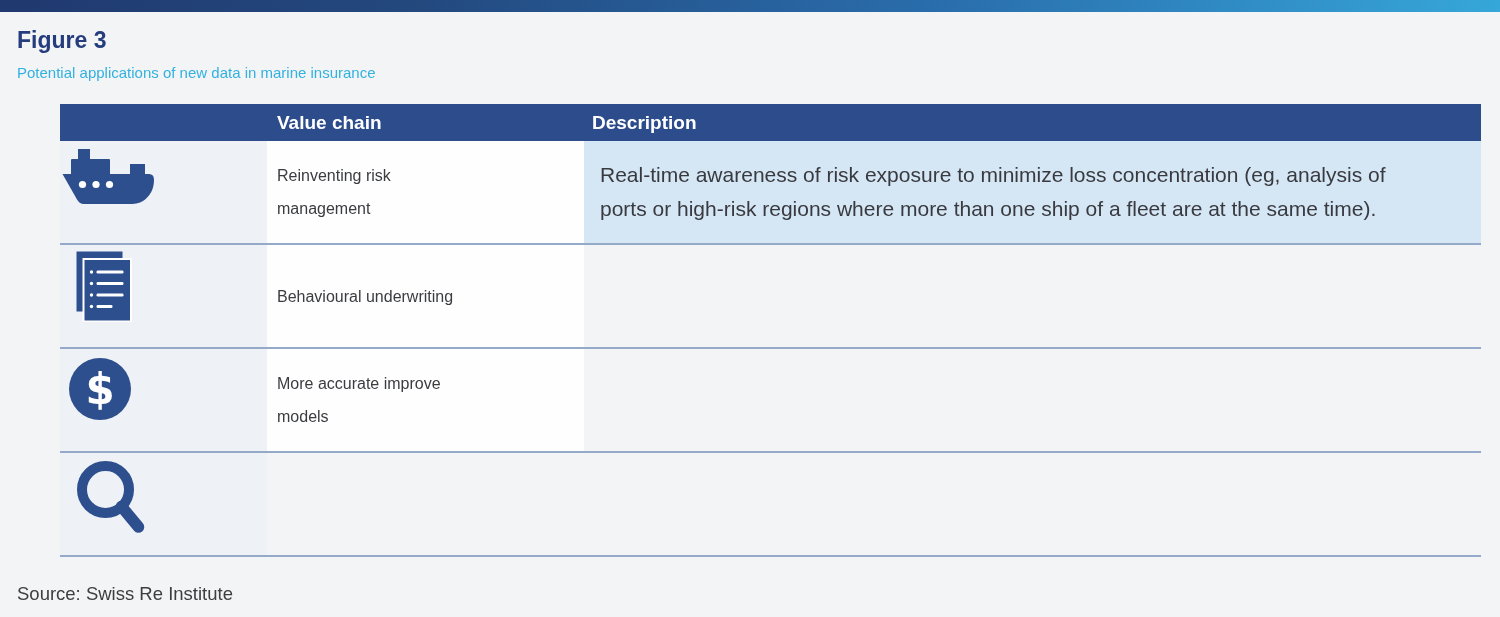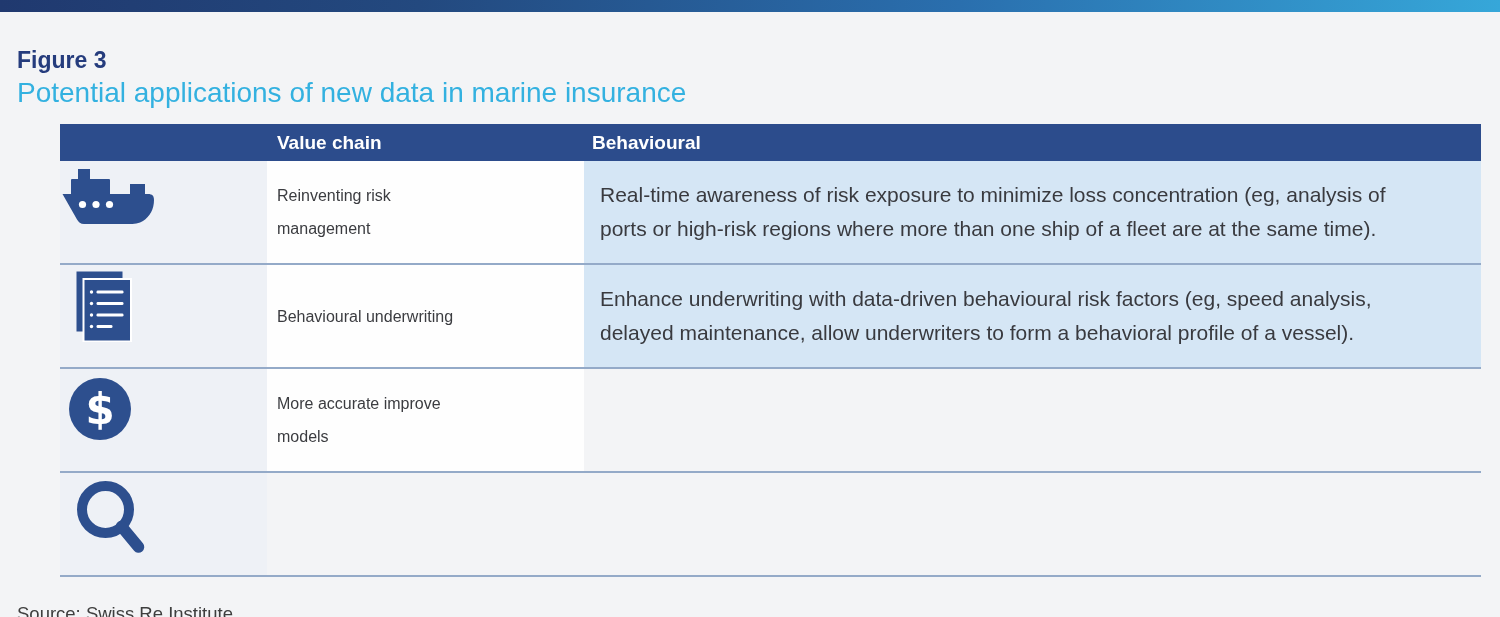--- a/index.html
+++ b/index.html
@@ -6,23 +6,23 @@
   body{
     width:1500px;height:617px;overflow:hidden;
     background:#f3f4f6;
     font-family:"Liberation Sans",sans-serif;
     -webkit-font-smoothing:antialiased;
   }
   .topbar{
     height:12px;width:100%;
     background:linear-gradient(90deg,#20396f 0%,#23497f 28%,#2a6fae 64%,#36a7d9 100%);
   }
-  .titles{padding:12px 0 0 17px;margin-top:20px;}
+  .titles{padding:12px 0 0 17px;}
   .fig-label{font-size:23px;font-weight:bold;color:var(--title_navy);line-height:32px;}
-  .fig-title{font-size:28px;font-weight:normal;color:var(--subtitle_cyan);line-height:34px;}
+  .fig-title{font-size:15px;font-weight:normal;color:var(--subtitle_cyan);line-height:34px;}
   .figtable{margin:14px 19px 0 16px;}
   .thead,.trow{display:grid;grid-template-columns:207px 317px 1fr;margin-left:44px;}
   .thead{
     height:37px;background:var(--header_bg);
     color:#ffffff;font-weight:bold;font-size:19px;align-items:center;
   }
   .th-vc{padding-left:10px;}
   .th-desc{padding-left:8px;}
   .trow{height:102px;border-bottom:2px solid var(--divider);}
   .cell-icon{background:var(--iconcol_bg);padding-top:8px;}
@@ -55,21 +55,21 @@
   <div class="titles">
     <div class="fig-label">Figure 3</div>
     <div class="fig-title">Potential applications of new data in marine insurance</div>
   </div>
 
   <div class="figtable">
 
     <div class="thead">
       <div class="th-icon"></div>
       <div class="th-vc">Value chain</div>
-      <div class="th-desc">Behavioural</div>
+      <div class="th-desc">Description</div>
     </div>
 
     <div class="trow">
       <div class="cell-icon">
         <svg class="ship-m" width="92" height="55" viewBox="0 0 92 55">
           <rect class="icon-fill" x="16" y="0" width="12" height="14"></rect>
           <rect class="icon-fill" x="9" y="10" width="39" height="17" rx="1"></rect>
           <rect class="icon-fill" x="68" y="15" width="15" height="12"></rect>
           <path class="icon-fill" d="M0.5,25 L86,25 C90.5,25 92,27 92,31 C92,40 88,47.5 81,52 C77.5,54.5 72,55 66,55 L22,55 C18.5,55 16.5,53 15,50.5 Z"></path>
           <circle cx="20.5" cy="35.5" r="3.6" fill="#ffffff"></circle>
@@ -93,22 +93,20 @@
           <rect x="20.5" y="19.4" width="27" height="3.2" rx="1.4" fill="#ffffff"></rect>
           <circle cx="15.5" cy="32.5" r="1.7" fill="#ffffff"></circle>
           <rect x="20.5" y="30.9" width="27" height="3.2" rx="1.4" fill="#ffffff"></rect>
           <circle cx="15.5" cy="44" r="1.7" fill="#ffffff"></circle>
           <rect x="20.5" y="42.4" width="27" height="3.2" rx="1.4" fill="#ffffff"></rect>
           <circle cx="15.5" cy="55.5" r="1.7" fill="#ffffff"></circle>
           <rect x="20.5" y="53.9" width="16" height="3.2" rx="1.4" fill="#ffffff"></rect>
         </svg>
       </div>
       <div class="cell-vc">Behavioural underwriting</div>
-      <div class="cell-desc">Enhance underwriting with data-driven behavioural risk factors (eg, speed analysis,
-delayed maintenance, allow underwriters to form a behavioral profile of a vessel).</div>
     </div>
 
     <div class="trow">
       <div class="cell-icon">
         <svg class="dollar-m" width="62" height="62" viewBox="0 0 62 62">
           <circle class="icon-fill" cx="31" cy="31" r="31"></circle>
           <text x="31" y="46" text-anchor="middle" font-family="DejaVu Sans, sans-serif" font-size="42" font-weight="bold" fill="#ffffff">$</text>
         </svg>
       </div>
       <div class="cell-vc">More accurate improve

